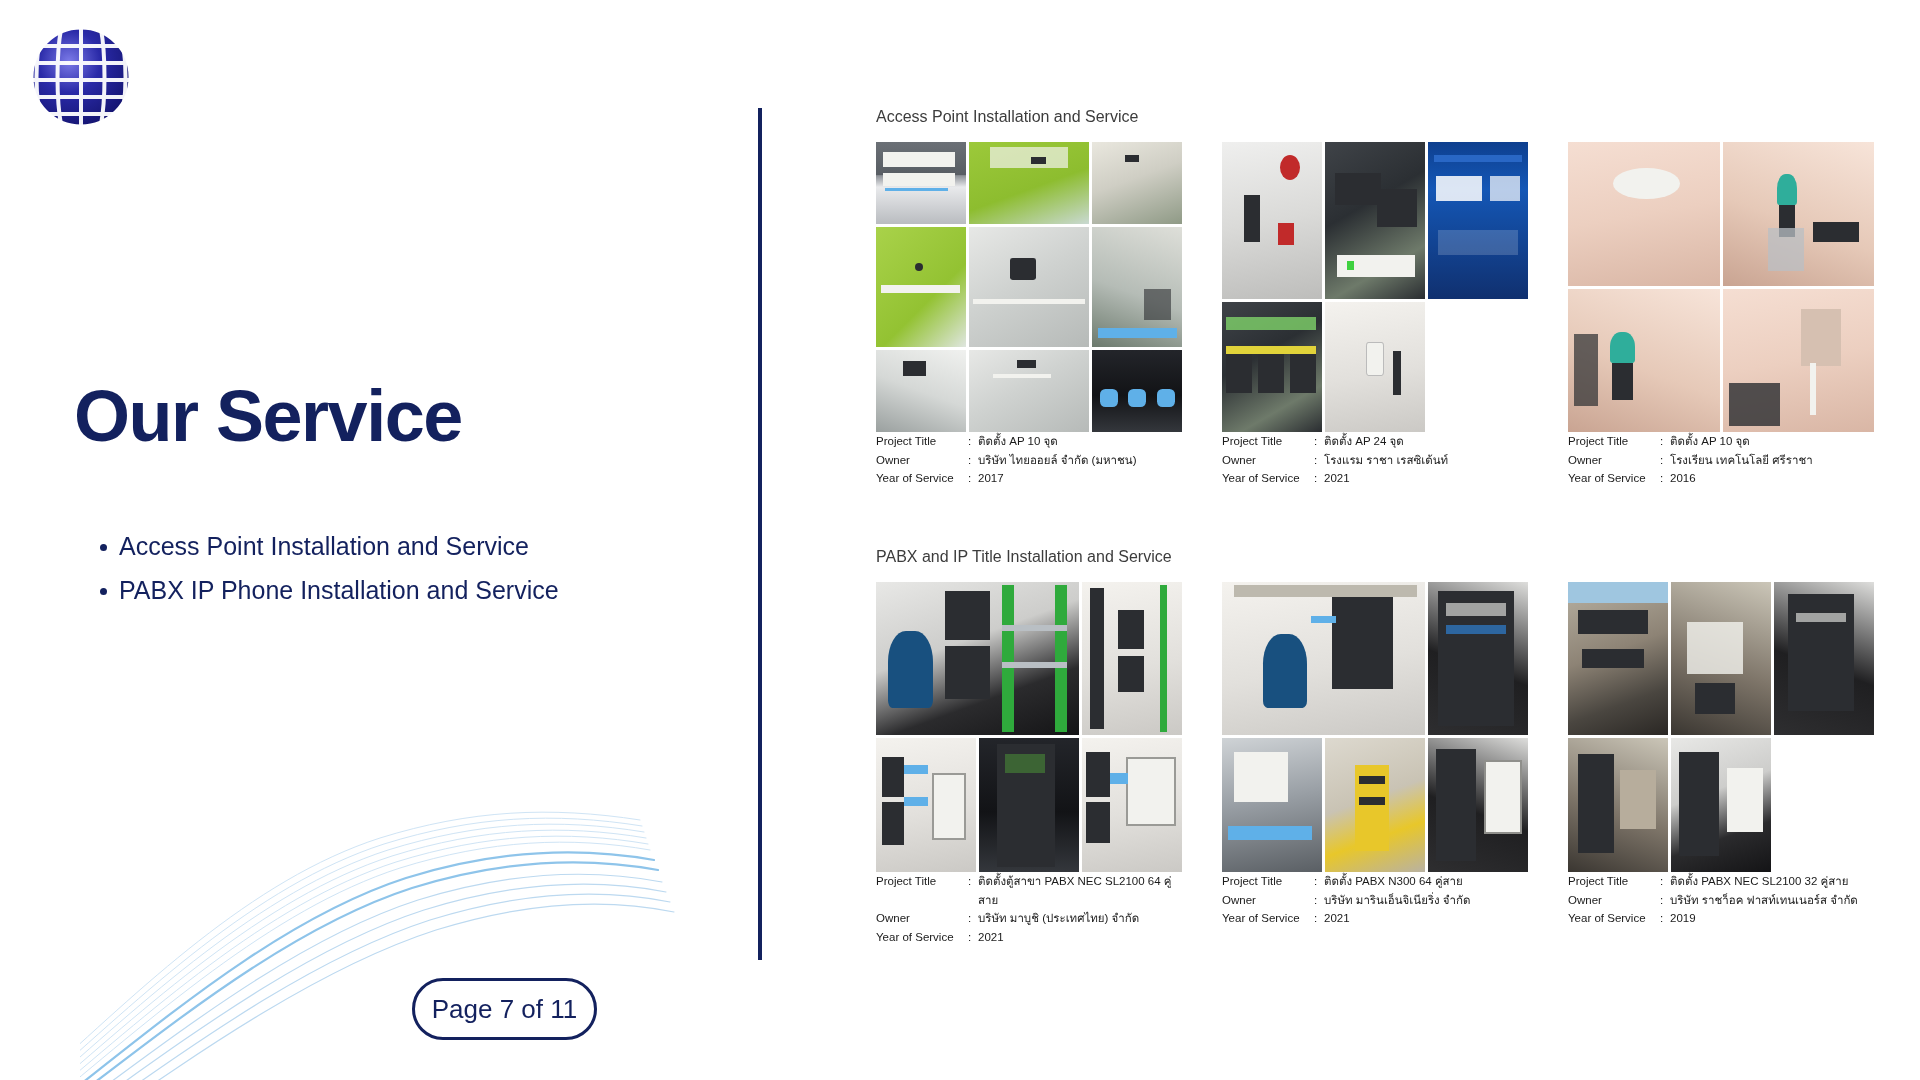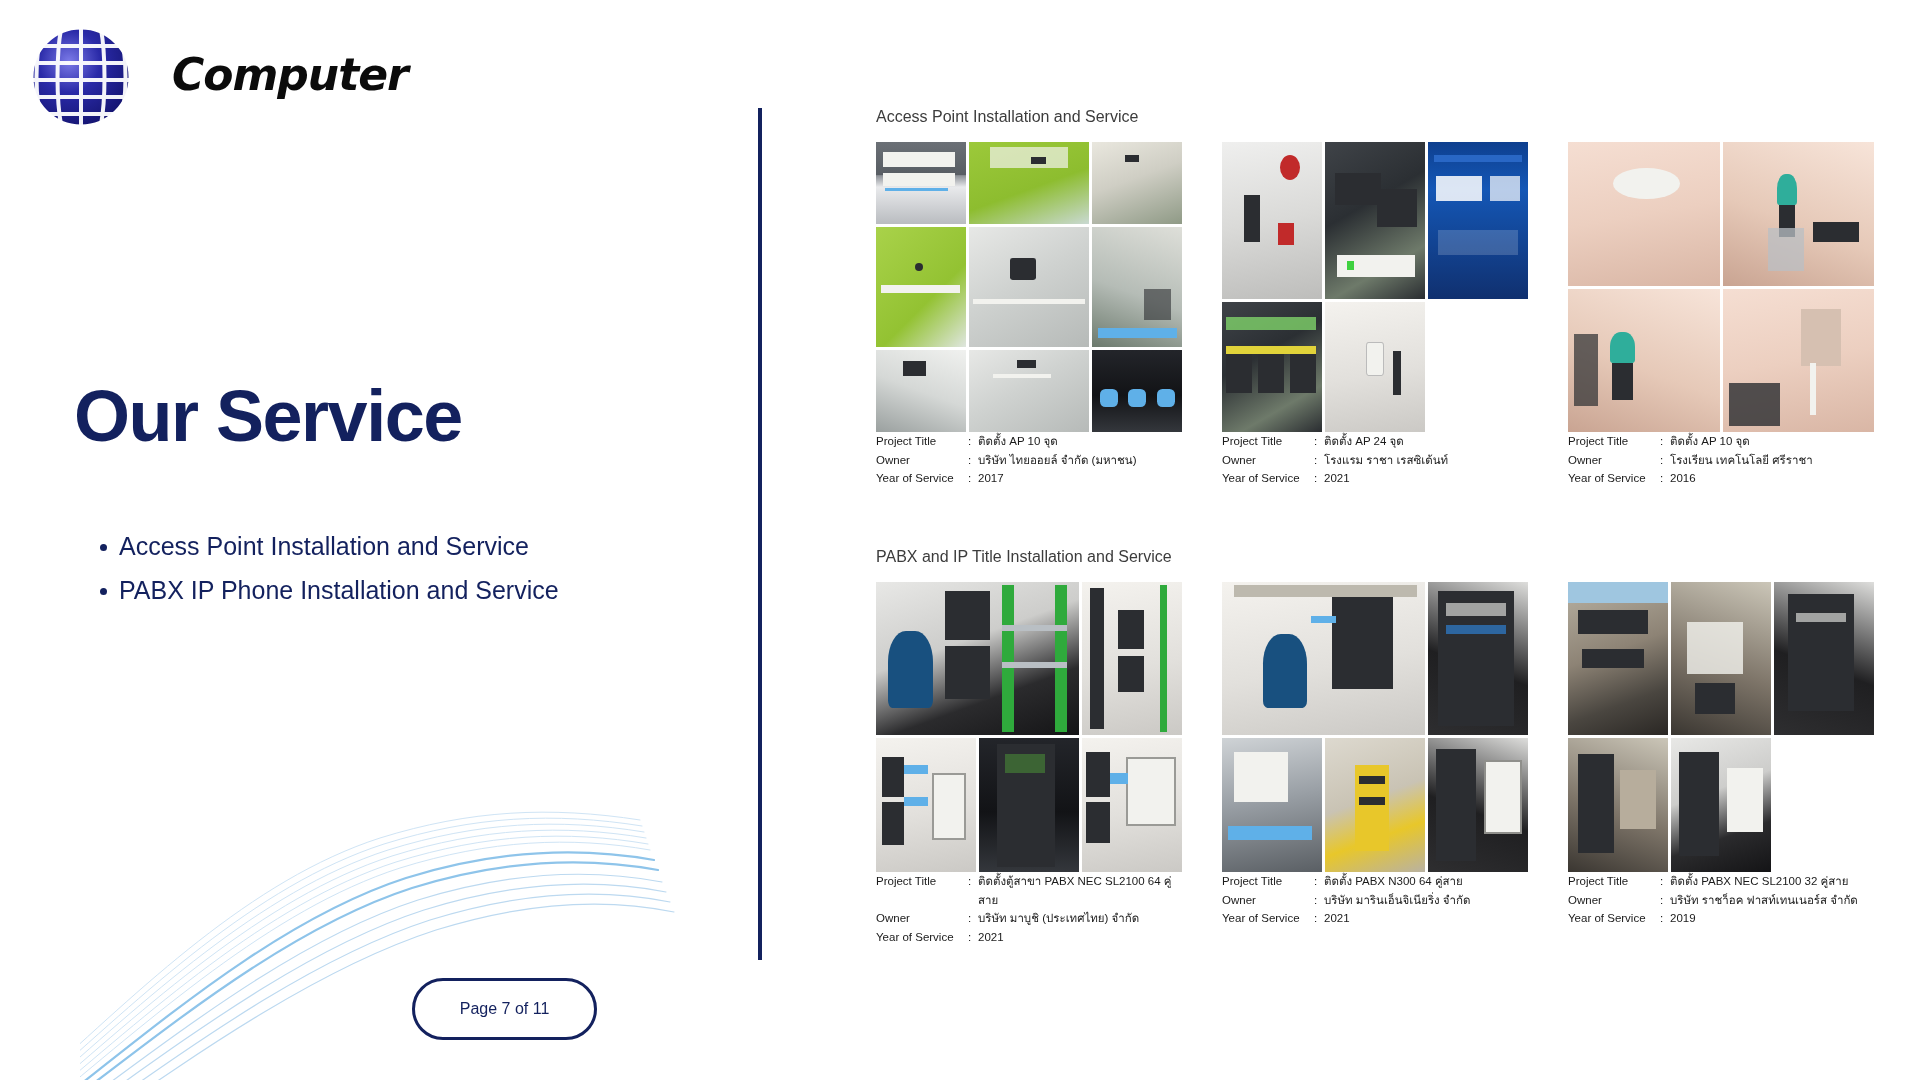--- a/index.html
+++ b/index.html
@@ -36,21 +36,21 @@
   .bullet-dot { width: 7px; height: 7px; border-radius: 50%; background: #13215e; margin-top: 14px; flex: 0 0 auto; }
   .bullet-text { font-size: 25px; color: #13215e; line-height: 1.35; }
 
   
   .swoosh { position: absolute; left: 80px; bottom: 0; width: 600px; height: 320px; pointer-events: none; }
 
   .page-pill {
     position: absolute; left: 412px; top: 978px;
     width: 185px; height: 62px; border: 3px solid #13215e; border-radius: 34px;
     background: #fff; display: flex; align-items: center; justify-content: center;
-    font-size: 16px; color: #13215e; z-index: 4;
+    font-size: 26px; color: #13215e; z-index: 4;
   }
 
   
   .divider { position: absolute; left: 758px; top: 108px; width: 4px; height: 852px; background: #13215e; }
 
   
   .panel { position: absolute; left: 876px; top: 108px; width: 1000px; }
   .section { margin-bottom: 60px; }
   .section-title { font-size: 16px; color: #3c3c3c; margin-bottom: 16px; font-family: "Liberation Sans", sans-serif; }
   .cards { display: flex; gap: 40px; }
@@ -120,21 +120,20 @@
         <circle cx="59" cy="55" r="49" fill="url(#gsh)"></circle>
         <g clip-path="url(#gclip)" stroke="#ffffff" stroke-width="4" fill="none" opacity="0.95">
           <path d="M5 24 H113 M5 41 H113 M5 58 H113 M5 75 H113 M5 92 H113"></path>
           <path d="M22 2 C12 30 12 80 22 108 M40 2 C34 30 34 80 40 108
                    M59 2 V108 M78 2 C84 30 84 80 78 108 M96 2 C106 30 106 80 96 108"></path>
         </g>
         <circle cx="59" cy="55" r="49" fill="none" stroke="#ffffff" stroke-width="3"></circle>
       </svg>
     </div>
     <div class="logo-word">
-      <span class="logo-computer">Computer</span>
     </div>
   </div>
 
   <h1 class="title">Our Service</h1>
 
   <div class="bullets">
     <div class="bullet-row">
       <span class="bullet-dot"></span>
       <span class="bullet-text">Access Point Installation and Service</span>
     </div>

